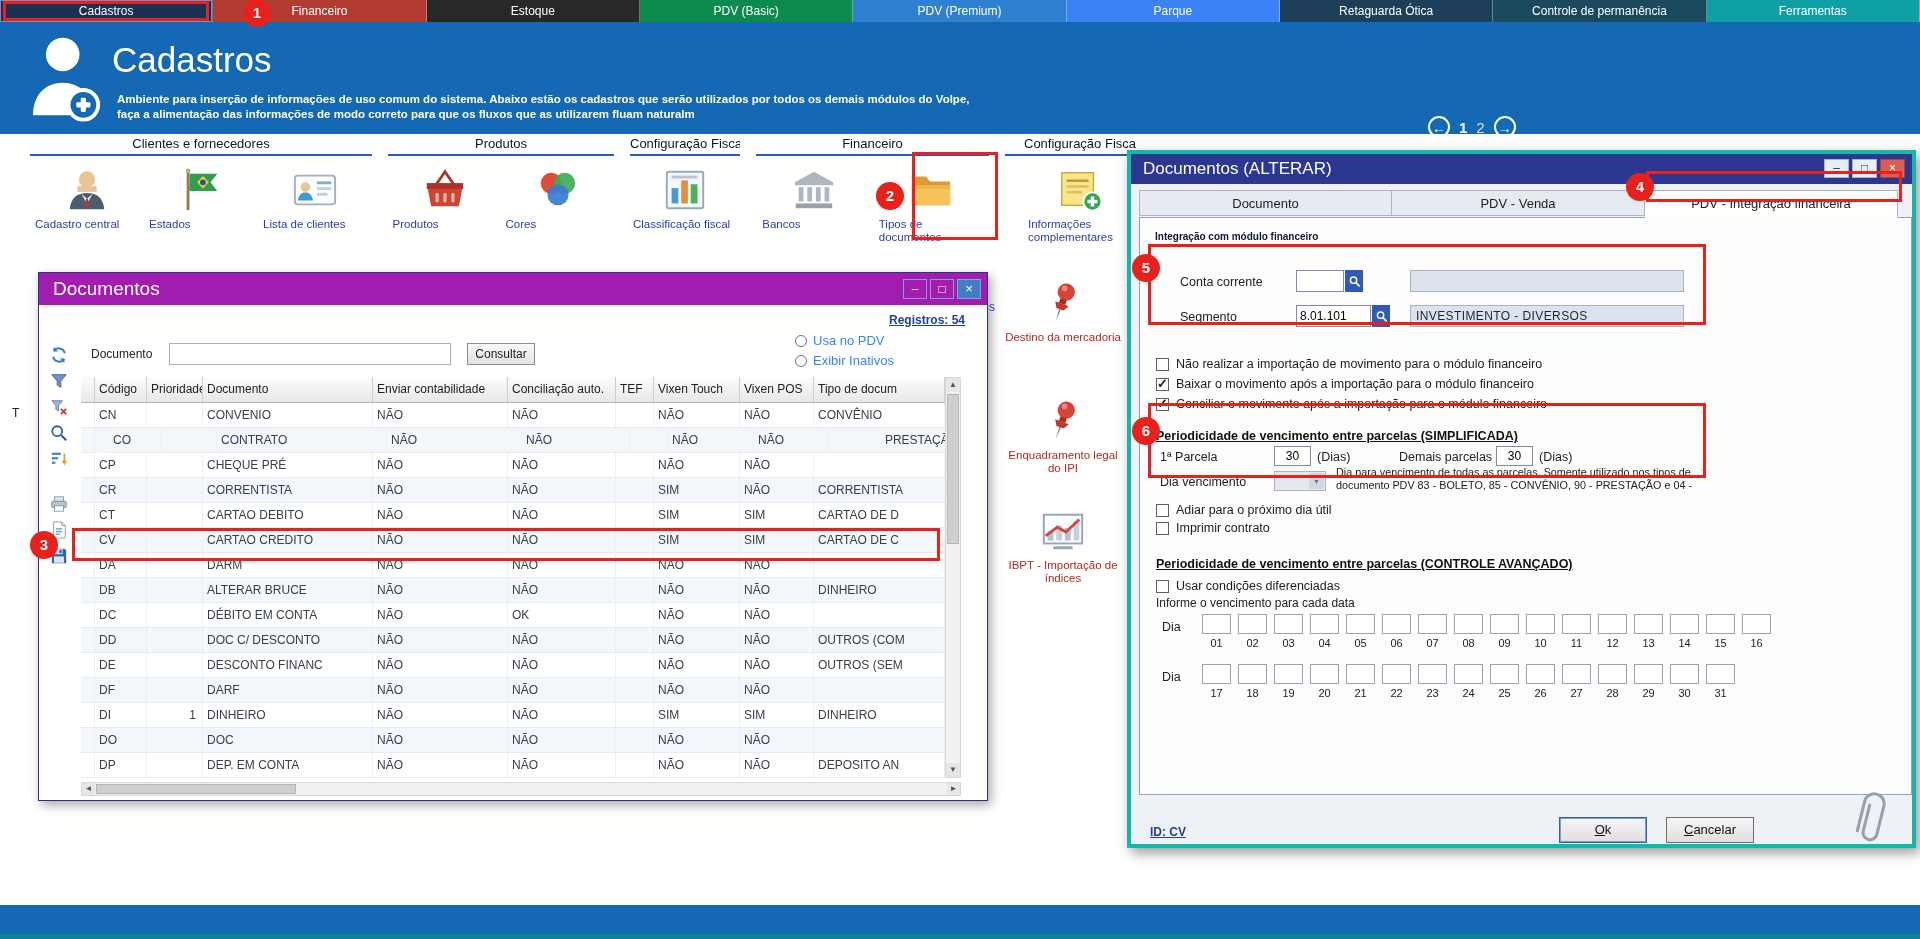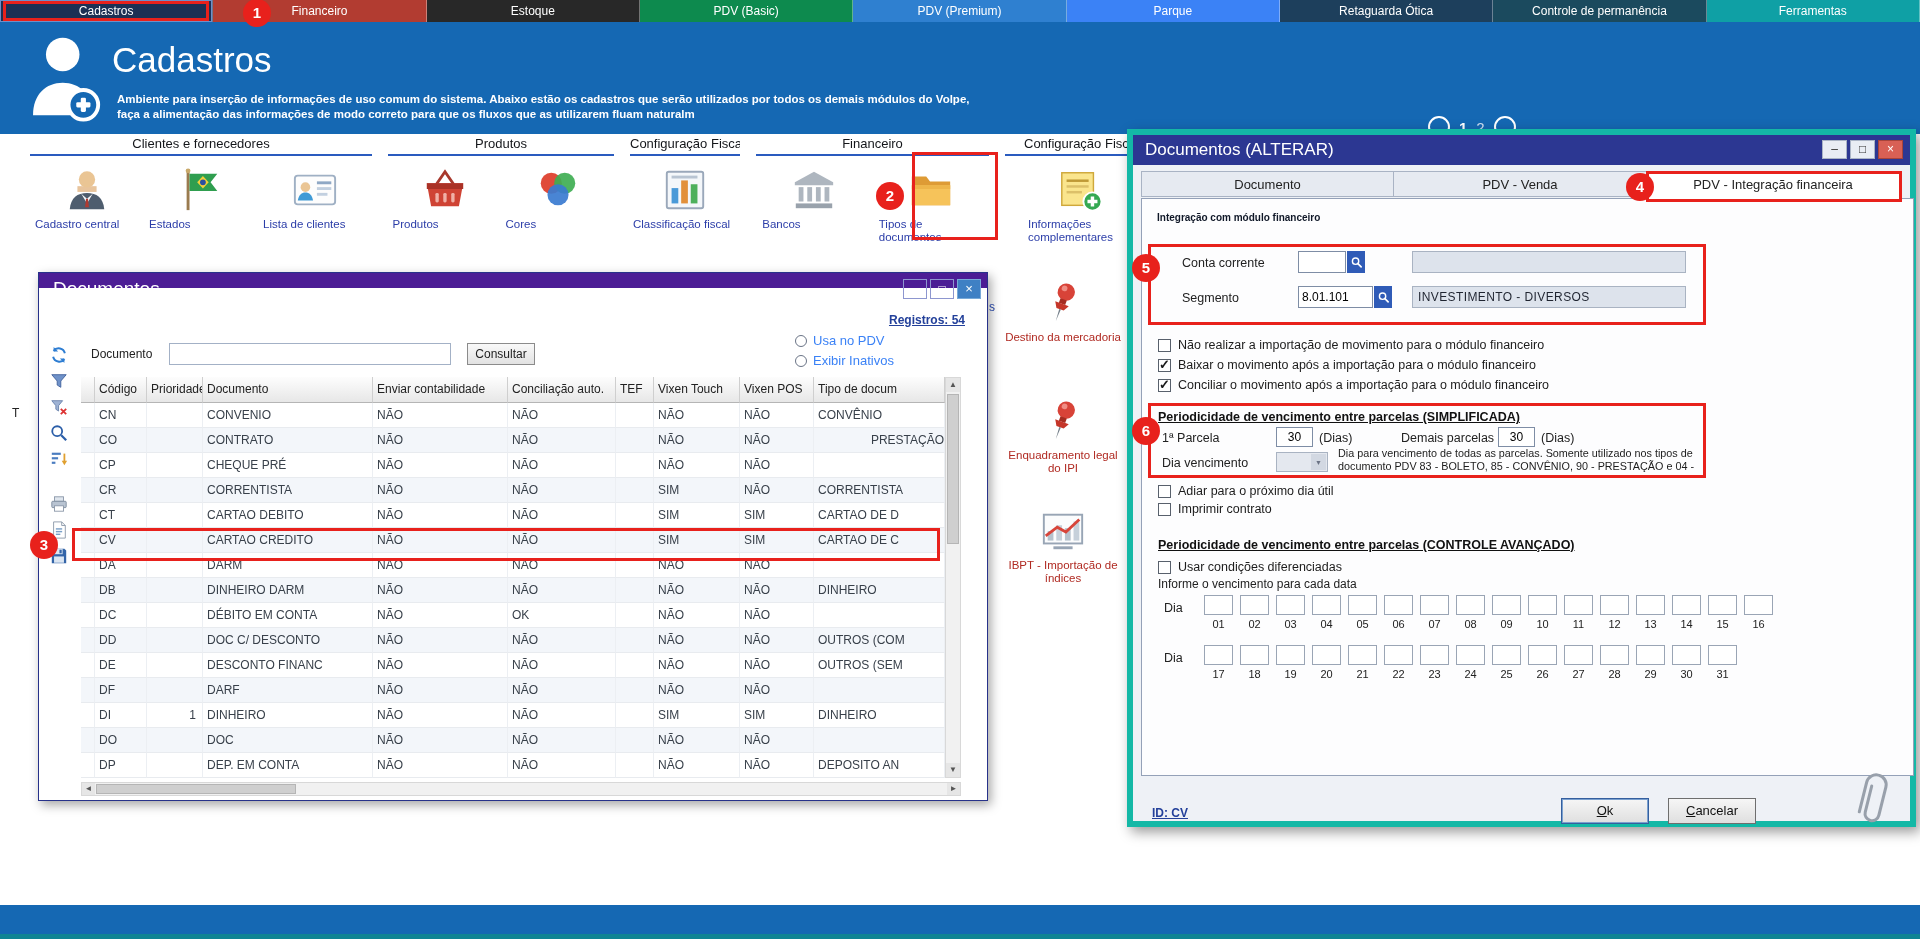--- a/index.html
+++ b/index.html
@@ -35,21 +35,21 @@
   .shortcut-label{margin-top:3px;font-size:11.5px;line-height:13px;color:#2b3da8}
   .side-items{position:absolute;left:1003px;top:0;width:120px;height:939px;z-index:1}
   .side-item{position:absolute;left:0;width:120px;text-align:center}
   .side-label{margin-top:3px;font-size:11.5px;line-height:13px;color:#b02a22}
   .frag-left{position:absolute;left:12px;top:406px;font-size:12px;color:#222;z-index:6}
   .frag-right{position:absolute;left:989px;top:300px;font-size:12px;color:#23409a;z-index:6}
 
   
   .doc-window{position:absolute;left:38px;top:272px;width:948px;height:527px;background:#fff;
               border:1px solid #27328a;box-shadow:3px 4px 10px rgba(0,0,0,.35);z-index:5}
-  .doc-titlebar{position:absolute;left:0;top:0;right:0;height:15px;background:#4c1d95}
+  .doc-titlebar{position:absolute;left:0;top:0;right:0;height:32px;background:#a21caf}
   .doc-title{position:absolute;left:14px;top:5px;font-size:19px;color:#fff}
   .doc-winbtns{position:absolute;right:6px;top:6px;display:flex;gap:3px}
   .doc-winbtn{width:24px;height:20px;border:1px solid #8d96cf;color:#fff;font-size:12px;
               text-align:center;line-height:18px;box-sizing:border-box}
   .doc-winbtn.close{background:#3f80c4;border-color:#78a9d8;font-size:13px}
   .registros{position:absolute;right:22px;top:40px;font-size:12px;color:#23409a;
              text-decoration:underline;font-weight:bold}
   .doc-toolbar{position:absolute;left:0;top:32px;width:40px;bottom:0}
   .tool-btn{position:absolute;left:8px;width:24px;height:24px;display:flex;align-items:center;justify-content:center}
   .tool-btn svg{width:18px;height:18px}
@@ -76,22 +76,22 @@
   .hscroll{position:absolute;left:42px;top:509px;width:880px;height:14px;background:#f1f1f1;border:1px solid #d8d8d8;box-sizing:border-box}
   .scroll-arrow{position:absolute;font-size:8px;color:#555;text-align:center;background:#e6e6e6}
   .vscroll .top{left:0;top:0;width:14px;height:14px;line-height:14px}
   .vscroll .bottom{left:0;bottom:0;width:14px;height:14px;line-height:14px}
   .vthumb{position:absolute;left:1px;top:16px;width:12px;height:150px;background:#cfcfcf;border:1px solid #b5b5b5;box-sizing:border-box}
   .hscroll .left{left:0;top:0;width:13px;height:12px;line-height:12px}
   .hscroll .right{right:0;top:0;width:13px;height:12px;line-height:12px}
   .hthumb{position:absolute;left:14px;top:1px;width:200px;height:10px;background:#cfcfcf;border:1px solid #b5b5b5;box-sizing:border-box}
 
   
-  .dialog{position:absolute;left:1127px;top:129px;width:789px;height:698px;background:#eef1f6;
-          border:6px solid #14b8a6;box-shadow:4px 5px 12px rgba(0,0,0,.4);z-index:10;box-sizing:border-box}
+  .dialog{position:absolute;left:1127px;top:150px;width:789px;height:698px;background:#eef1f6;
+          border:4px solid #14b8a6;box-shadow:4px 5px 12px rgba(0,0,0,.4);z-index:10;box-sizing:border-box}
   .dlg-titlebar{position:absolute;left:0;top:0;right:0;height:30px;background:#2c3792}
   .dlg-title{position:absolute;left:12px;top:5px;font-size:17px;color:#fff}
   .dlg-winbtns{position:absolute;right:7px;top:5px;display:flex;gap:3px}
   .dlg-winbtn{width:25px;height:19px;background:#e9edf4;border:1px solid #aab4c6;color:#333;
               font-size:12px;text-align:center;line-height:17px;box-sizing:border-box}
   .dlg-winbtn.close{background:#d86055;border-color:#a8443a;color:#fff}
   .dlg-tabs{position:absolute;left:8px;top:36px;display:flex}
   .dlg-tab{width:253px;height:26px;background:#e6eaf1;border:1px solid #a9b3c4;border-left:none;
            font-size:13px;color:#222;text-align:center;line-height:25px;box-sizing:border-box}
   .dlg-tab:first-child{border-left:1px solid #a9b3c4}
@@ -468,21 +468,21 @@
           <div class="td" style="width: 170px;">CONVENIO</div>
           <div class="td" style="width: 135px;">NÃO</div>
           <div class="td" style="width: 108px;">NÃO</div>
           <div class="td" style="width: 38px;"></div>
           <div class="td" style="width: 86px;">NÃO</div>
           <div class="td" style="width: 74px;">NÃO</div>
           <div class="td" style="width: 131px;">CONVÊNIO</div>
         </div>
         <div class="tr alt">
           <div class="td" style="width: 14px;"></div>
-          <div class="td" style="width: 52px;">CO</div>
+          <div class="td" style="width: 52px; margin-left: 14px;">CO</div>
           <div class="td num" style="width: 56px;"></div>
           <div class="td" style="width: 170px;">CONTRATO</div>
           <div class="td" style="width: 135px;">NÃO</div>
           <div class="td" style="width: 108px;">NÃO</div>
           <div class="td" style="width: 38px;"></div>
           <div class="td" style="width: 86px;">NÃO</div>
           <div class="td" style="width: 74px;">NÃO</div>
           <div class="td" style="width: 131px; text-align: right;">PRESTAÇÃO</div>
         </div>
         <div class="tr">
@@ -542,21 +542,21 @@
           <div class="td" style="width: 108px;">NÃO</div>
           <div class="td" style="width: 38px;"></div>
           <div class="td" style="width: 86px;">NÃO</div>
           <div class="td" style="width: 74px;">NÃO</div>
           <div class="td" style="width: 131px;"></div>
         </div>
         <div class="tr alt">
           <div class="td" style="width: 14px;"></div>
           <div class="td" style="width: 52px;">DB</div>
           <div class="td num" style="width: 56px;"></div>
-          <div class="td" style="width: 170px;">DINHEIRO DARM</div>
+          <div class="td" style="width: 170px;">ALTERAR BRUCE</div>
           <div class="td" style="width: 135px;">NÃO</div>
           <div class="td" style="width: 108px;">NÃO</div>
           <div class="td" style="width: 38px;"></div>
           <div class="td" style="width: 86px;">NÃO</div>
           <div class="td" style="width: 74px;">NÃO</div>
           <div class="td" style="width: 131px;">DINHEIRO</div>
         </div>
         <div class="tr">
           <div class="td" style="width: 14px;"></div>
           <div class="td" style="width: 52px;">DC</div>

